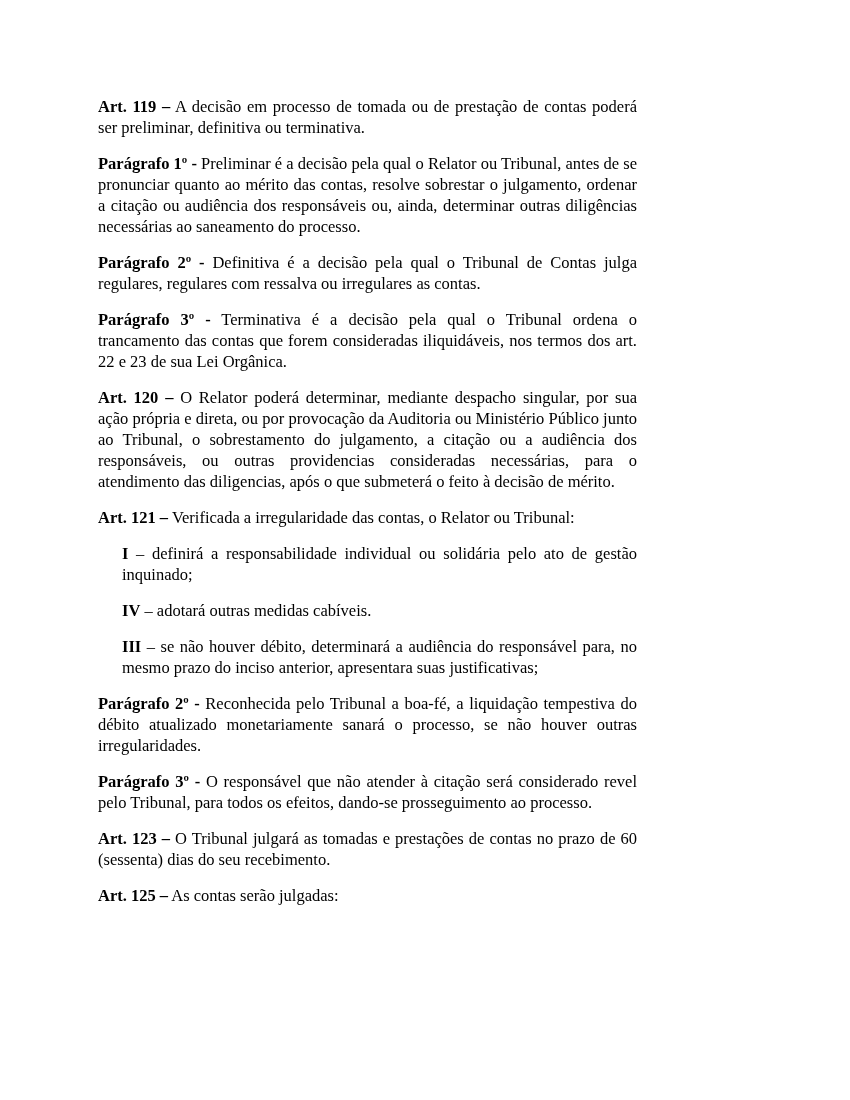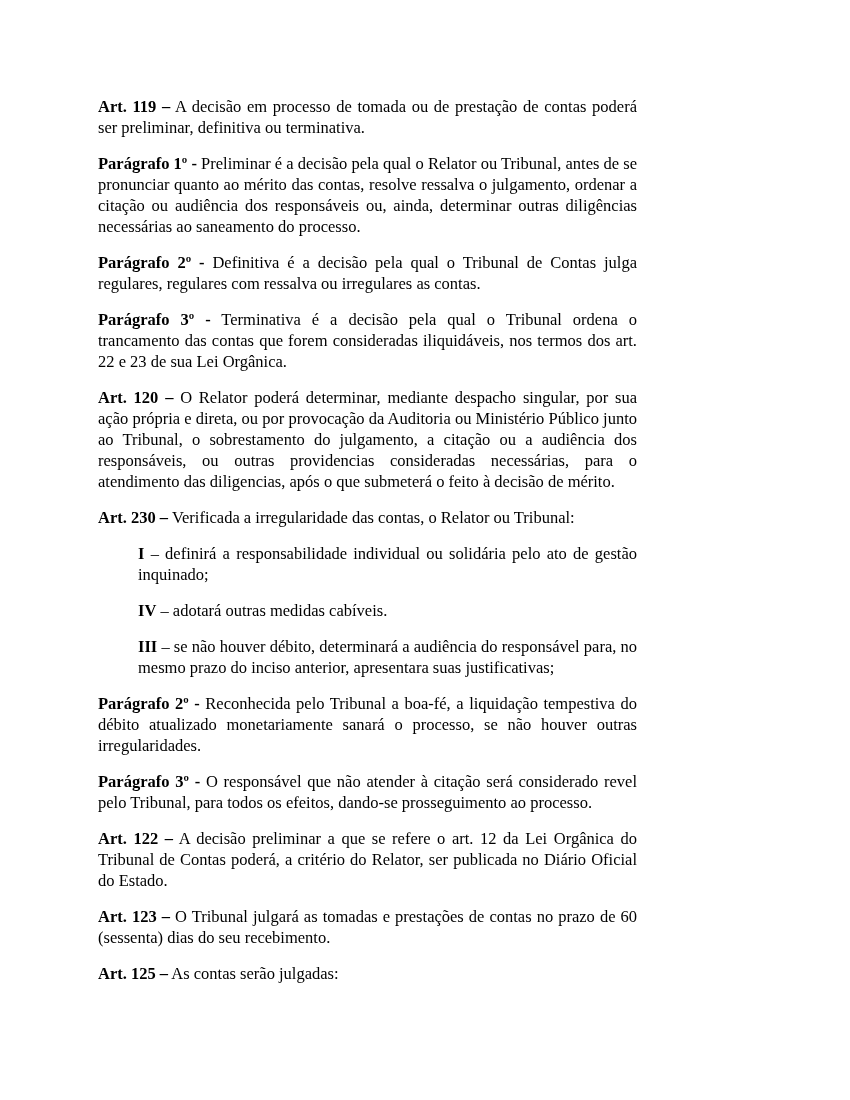--- a/index.html
+++ b/index.html
@@ -22,52 +22,51 @@
     font-size: 16.5px;
     line-height: 21px;
     text-align: justify;
     margin: 0 0 15px 0;
     color: #000000;
   }
   .para .lbl {
     font-weight: bold;
   }
   .inciso {
-    margin-left: 40px;
+    margin-left: 24px;
   }
 </style>
 </head>
 <body>
 
 <div class="page">
 
   <p class="para"><span class="lbl">Art. 119 –</span> <span>A decisão em processo de tomada ou de prestação de contas poderá ser preliminar, definitiva ou terminativa.</span></p>
 
-  <p class="para"><span class="lbl">Parágrafo 1º -</span> <span>Preliminar é a decisão pela qual o Relator ou Tribunal, antes de se pronunciar quanto ao mérito das contas, resolve ressalva o julgamento, ordenar a citação ou audiência dos responsáveis ou, ainda, determinar outras diligências necessárias ao saneamento do processo.</span></p>
+  <p class="para"><span class="lbl">Parágrafo 1º -</span> <span>Preliminar é a decisão pela qual o Relator ou Tribunal, antes de se pronunciar quanto ao mérito das contas, resolve sobrestar o julgamento, ordenar a citação ou audiência dos responsáveis ou, ainda, determinar outras diligências necessárias ao saneamento do processo.</span></p>
 
   <p class="para"><span class="lbl">Parágrafo 2º -</span> <span>Definitiva é a decisão pela qual o Tribunal de Contas julga regulares, regulares com ressalva ou irregulares as contas.</span></p>
 
   <p class="para"><span class="lbl">Parágrafo 3º -</span> <span>Terminativa é a decisão pela qual o Tribunal ordena o trancamento das contas que forem consideradas iliquidáveis, nos termos dos art. 22 e 23 de sua Lei Orgânica.</span></p>
 
   <p class="para"><span class="lbl">Art. 120 –</span> <span>O Relator poderá determinar, mediante despacho singular, por sua ação própria e direta, ou por provocação da Auditoria ou Ministério Público junto ao Tribunal, o sobrestamento do julgamento, a citação ou a audiência dos responsáveis, ou outras providencias consideradas necessárias, para o atendimento das diligencias, após o que submeterá o feito à decisão de mérito.</span></p>
 
-  <p class="para"><span class="lbl">Art. 230 –</span> <span>Verificada a irregularidade das contas, o Relator ou Tribunal:</span></p>
+  <p class="para"><span class="lbl">Art. 121 –</span> <span>Verificada a irregularidade das contas, o Relator ou Tribunal:</span></p>
 
   <p class="para inciso"><span class="lbl">I</span> <span>– definirá a responsabilidade individual ou solidária pelo ato de gestão inquinado;</span></p>
 
 
   <p class="para inciso"><span class="lbl">IV</span> <span>– adotará outras medidas cabíveis.</span></p>
 
   <p class="para inciso"><span class="lbl">III</span> <span>– se não houver débito, determinará a audiência do responsável para, no mesmo prazo do inciso anterior, apresentara suas justificativas;</span></p>
 
 
   <p class="para"><span class="lbl">Parágrafo 2º -</span> <span>Reconhecida pelo Tribunal a boa-fé, a liquidação tempestiva do débito atualizado monetariamente sanará o processo, se não houver outras irregularidades.</span></p>
 
   <p class="para"><span class="lbl">Parágrafo 3º -</span> <span>O responsável que não atender à citação será considerado revel pelo Tribunal, para todos os efeitos, dando-se prosseguimento ao processo.</span></p>
 
-  <p class="para"><span class="lbl">Art. 122 –</span> <span>A decisão preliminar a que se refere o art. 12 da Lei Orgânica do Tribunal de Contas poderá, a critério do Relator, ser publicada no Diário Oficial do Estado.</span></p>
 
   <p class="para"><span class="lbl">Art. 123 –</span> <span>O Tribunal julgará as tomadas e prestações de contas no prazo de 60 (sessenta) dias do seu recebimento.</span></p>
 
 
   <p class="para"><span class="lbl">Art. 125 –</span> <span>As contas serão julgadas:</span></p>
 
 </div>
 
 </body></html>

